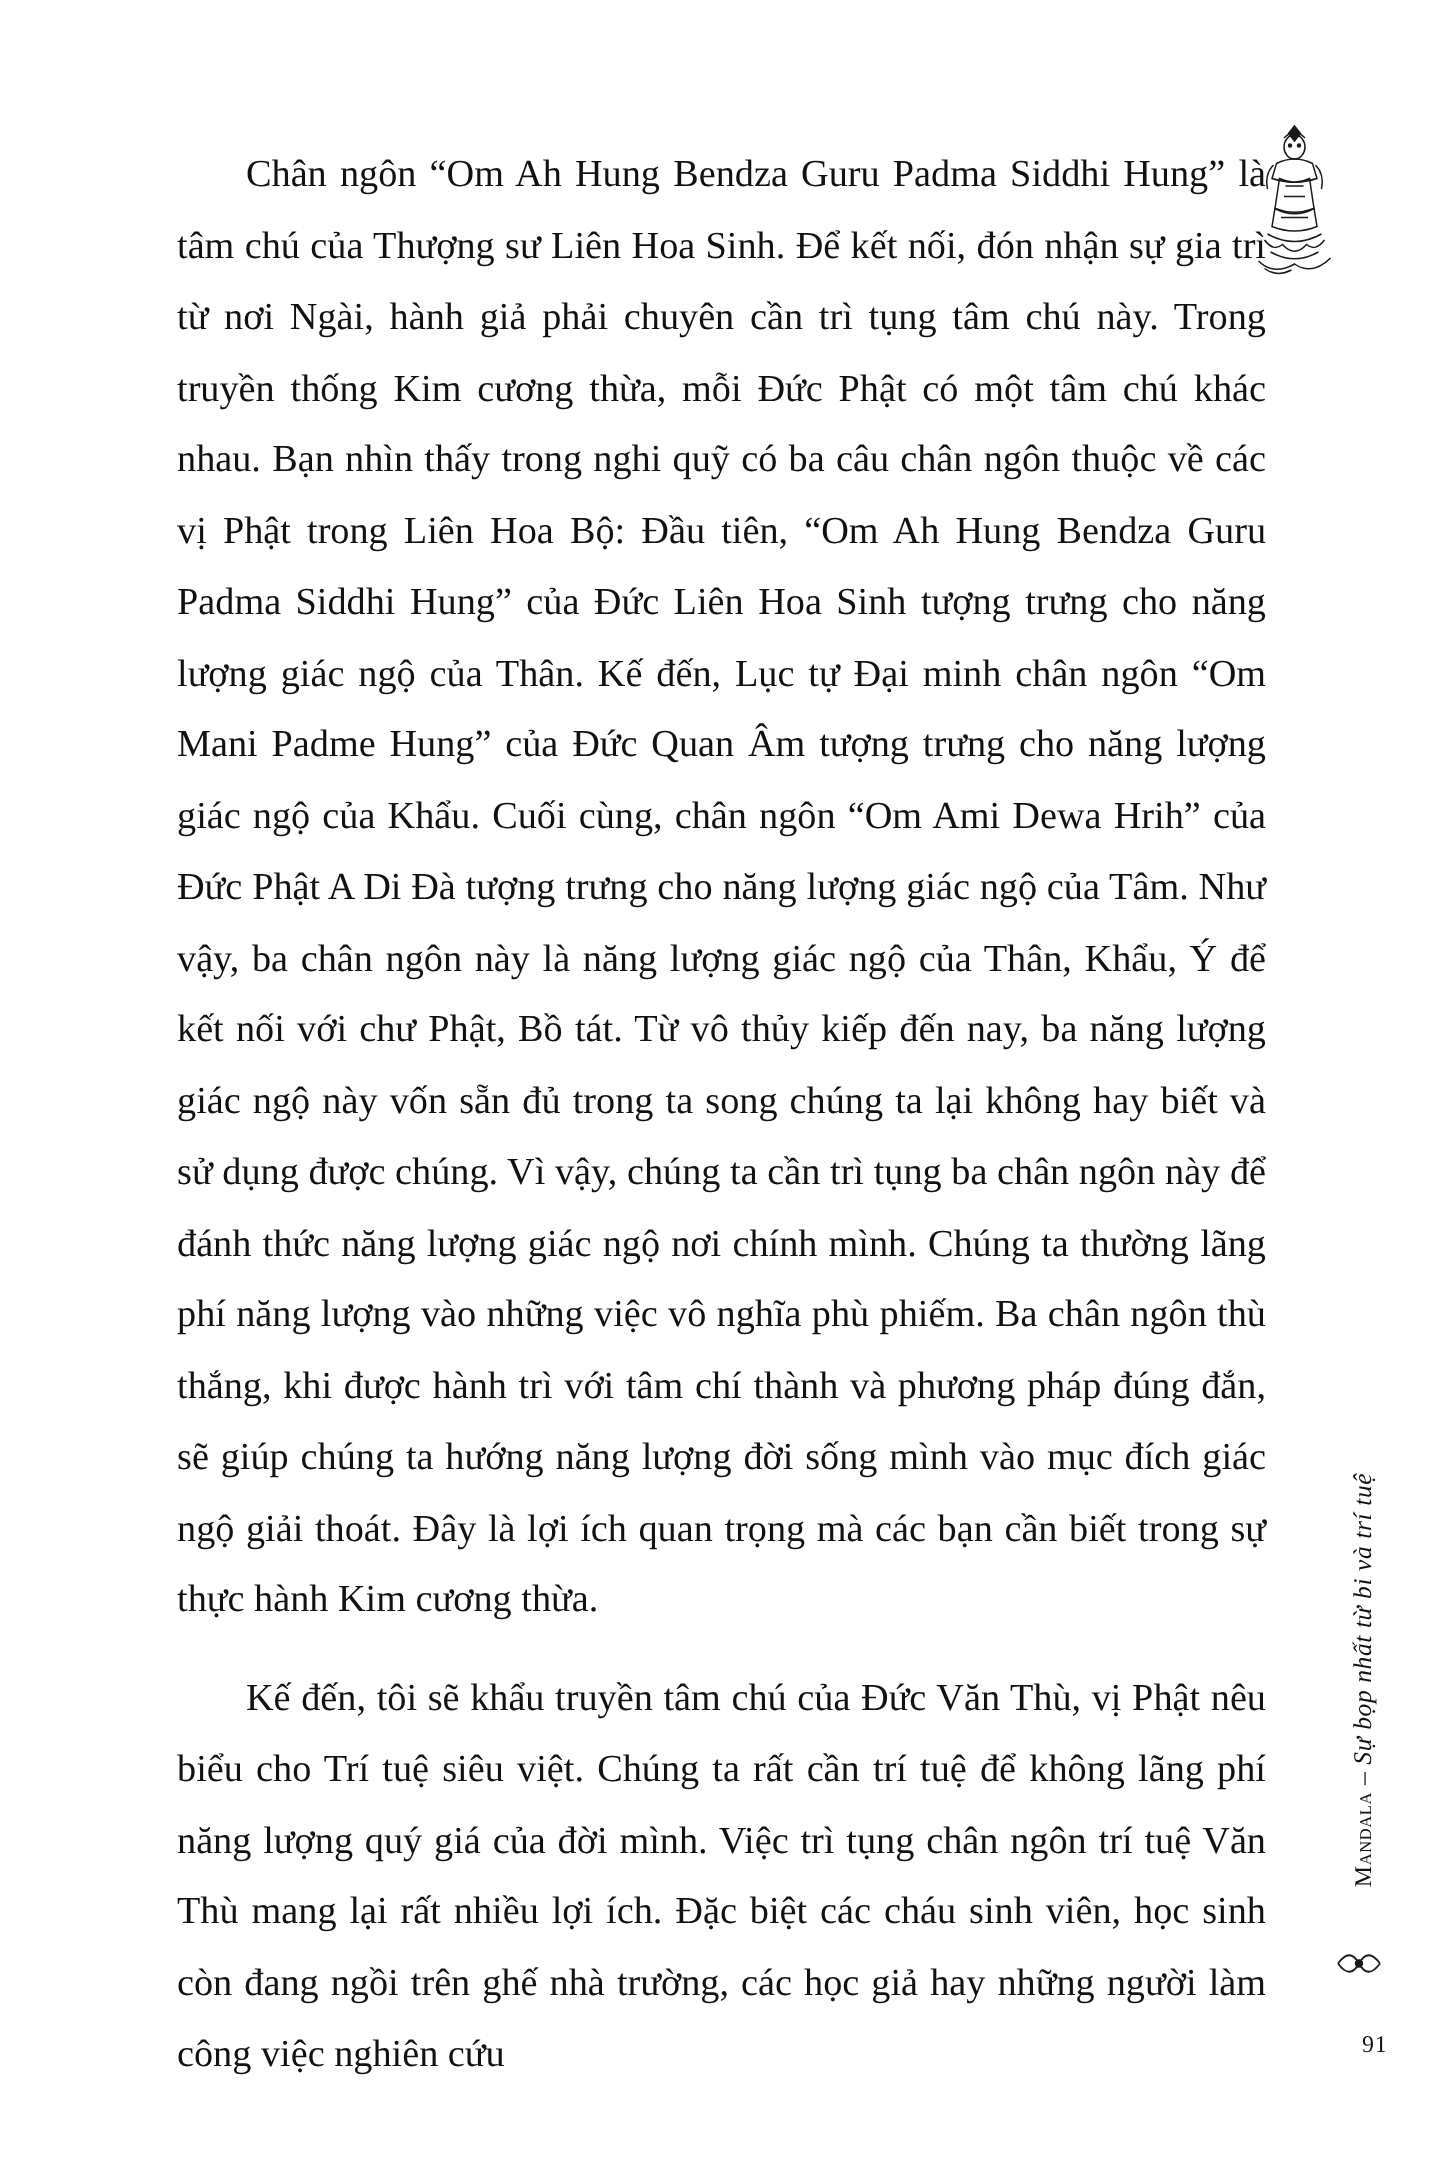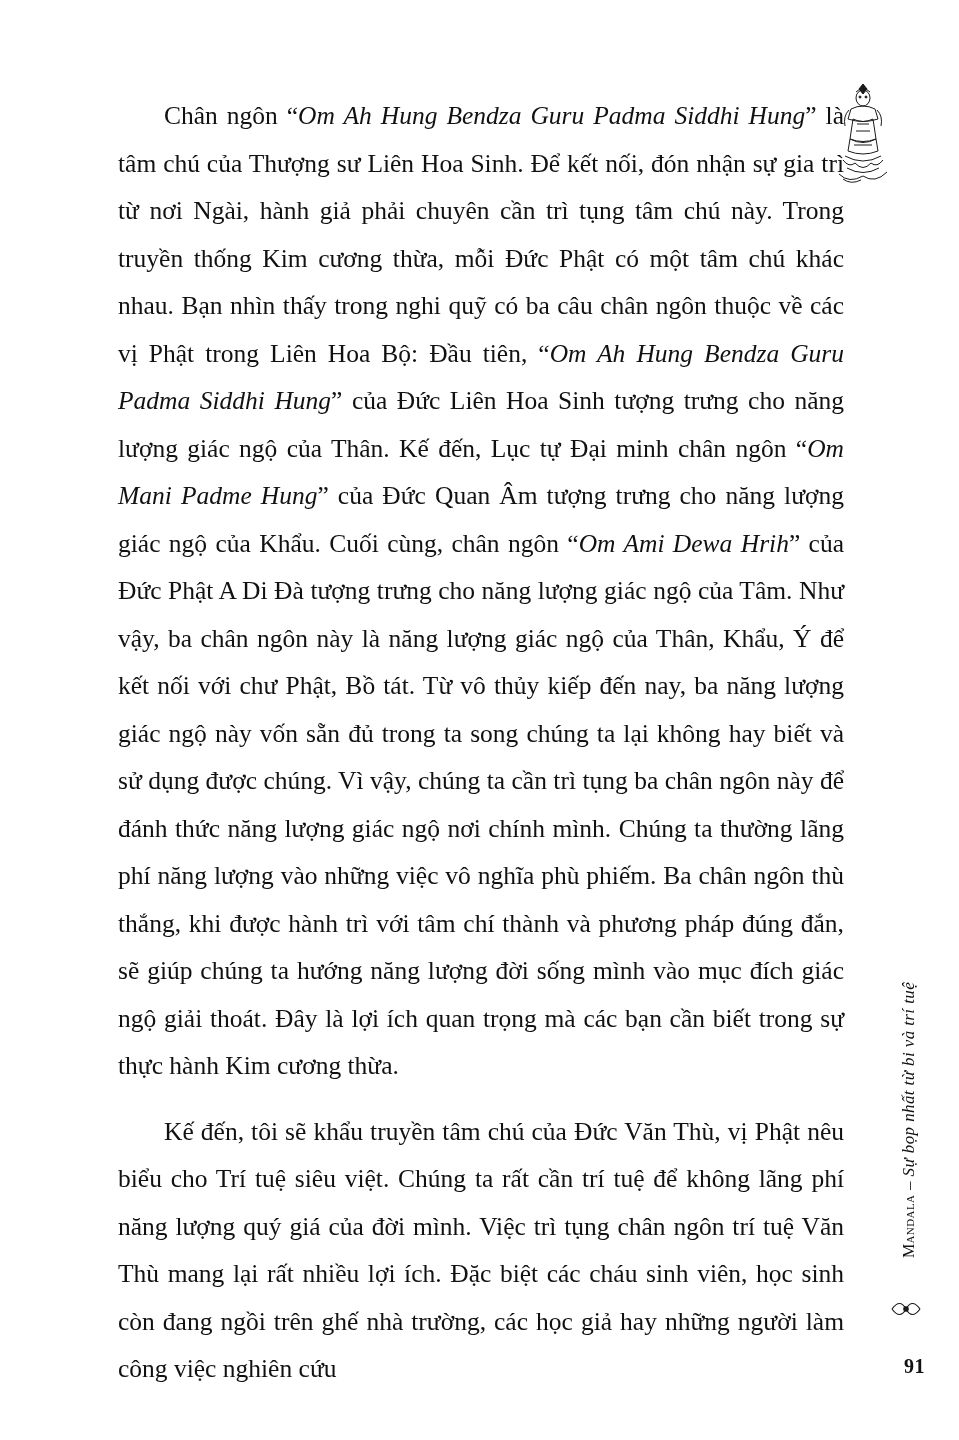--- a/index.html
+++ b/index.html
@@ -46,21 +46,20 @@
     text-justify: inter-word;
     hyphens: none;
   }
   p.para + p.para {
     margin-top: 18px;
   }
   p.indent {
     text-indent: 46px;
   }
   .it {
-    font-style: italic;
   }
 
   
   .side-running {
     position: absolute;
     right: 30px;
     top: 930px;
     width: 40px;
     height: 380px;
   }
@@ -89,22 +88,22 @@
     top: 1295px;
     width: 34px;
     height: 28px;
   }
 
   
   .folio {
     position: absolute;
     right: 34px;
     top: 1355px;
-    font-size: 20px;
-    font-weight: bold;
+    font-size: 16px;
+    font-weight: normal;
     letter-spacing: 0.5px;
   }
 </style>
 </head>
 <body>
 
 <div class="page">
 
   <div class="top-ornament">
     <svg viewBox="0 0 70 110" width="70" height="110" aria-hidden="true">

